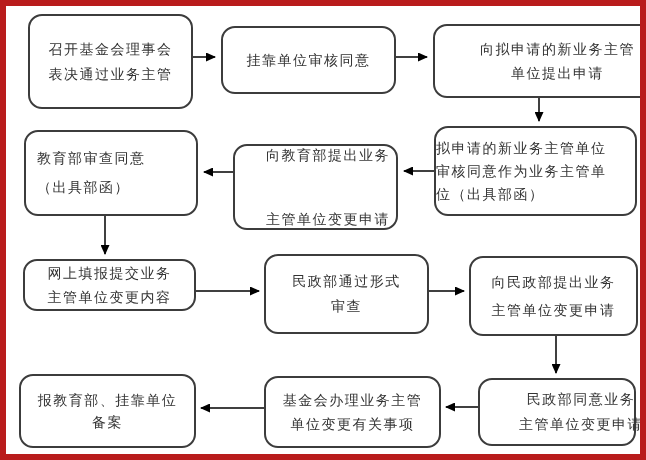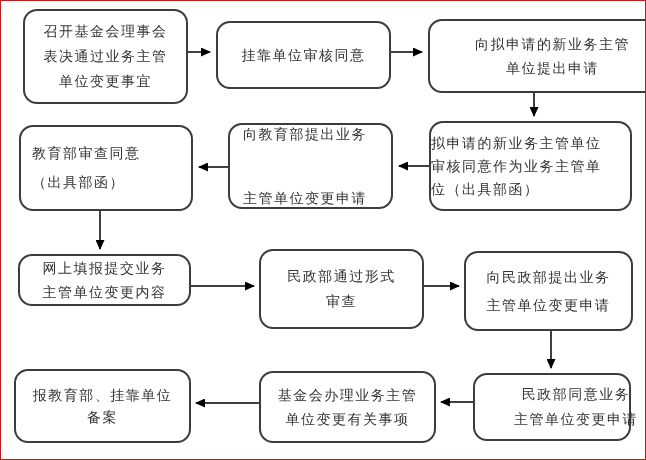--- a/index.html
+++ b/index.html
@@ -5,21 +5,21 @@
   * { margin: 0; padding: 0; box-sizing: border-box; }
   html, body { background: #ffffff; }
   body {
     width: 646px; height: 460px;
     font-family: "DejaVu Sans", sans-serif;
   }
   #canvas {
     position: relative;
     width: 646px; height: 460px;
     background: #ffffff;
-    border: 1px solid #b91c1c;
+    border: 6px solid #b91c1c;
     overflow: hidden;
   }
   #arrows {
     position: absolute;
     left: 0; top: 0;
     width: 646px; height: 460px;
     pointer-events: none;
   }
   .box {
     position: absolute;
@@ -38,21 +38,21 @@
   }
   .box .line { white-space: nowrap; }
   .box.align-left { align-items: flex-start; text-align: left; }
 
   
   #box-convene      { left: 22px;  top: 8px;   width: 165px; height: 95px;  line-height: 25px; }
   #box-affiliate    { left: 215px; top: 20px;  width: 175px; height: 68px; }
   #box-apply-new    { left: 427px; top: 18px;  width: 249px; height: 74px; }
   
   #box-new-approve  { left: 428px; top: 120px; width: 203px; height: 90px; padding-left: 0; line-height: 23px; }
-  #box-apply-moe    { left: 227px; top: 122px; width: 165px; height: 86px; padding-left: 13px; gap: 40px; }
+  #box-apply-moe    { left: 227px; top: 138px; width: 165px; height: 86px; padding-left: 31px; gap: 40px; }
   #box-moe-approve  { left: 18px;  top: 124px; width: 174px; height: 86px; padding-left: 11px; line-height: 29px; }
   
   #box-online       { left: 17px;  top: 253px; width: 173px; height: 52px; }
   #box-mca-review   { left: 258px; top: 248px; width: 165px; height: 80px; line-height: 25px; text-align: center; }
   #box-apply-mca    { left: 463px; top: 250px; width: 169px; height: 80px; line-height: 28px; }
   
   #box-mca-approve  { left: 472px; top: 372px; width: 158px; height: 68px; line-height: 25px; padding-left: 48px; }
   #box-foundation   { left: 258px; top: 370px; width: 177px; height: 72px; }
   #box-filing       { left: 13px;  top: 368px; width: 177px; height: 74px; line-height: 22px; }
 </style>
@@ -76,21 +76,20 @@
     <line x1="190" y1="285" x2="253" y2="285" stroke="#000" stroke-width="1.5" marker-end="url(#ah)"></line>
     <line x1="423" y1="285" x2="458" y2="285" stroke="#000" stroke-width="1.5" marker-end="url(#ah)"></line>
     <line x1="550" y1="330" x2="550" y2="367" stroke="#000" stroke-width="1.5" marker-end="url(#ah)"></line>
     <line x1="472" y1="401" x2="440" y2="401" stroke="#000" stroke-width="1.5" marker-end="url(#ah)"></line>
     <line x1="258" y1="402" x2="195" y2="402" stroke="#000" stroke-width="1.5" marker-end="url(#ah)"></line>
   </svg>
 
   <div class="box" id="box-convene">
     <div class="line">召开基金会理事会</div>
     <div class="line">表决通过业务主管</div>
-    <div class="line">单位变更事宜</div>
   </div>
 
   <div class="box" id="box-affiliate">
     <div class="line">挂靠单位审核同意</div>
   </div>
 
   <div class="box" id="box-apply-new">
     <div class="line">向拟申请的新业务主管</div>
     <div class="line">单位提出申请</div>
   </div>

